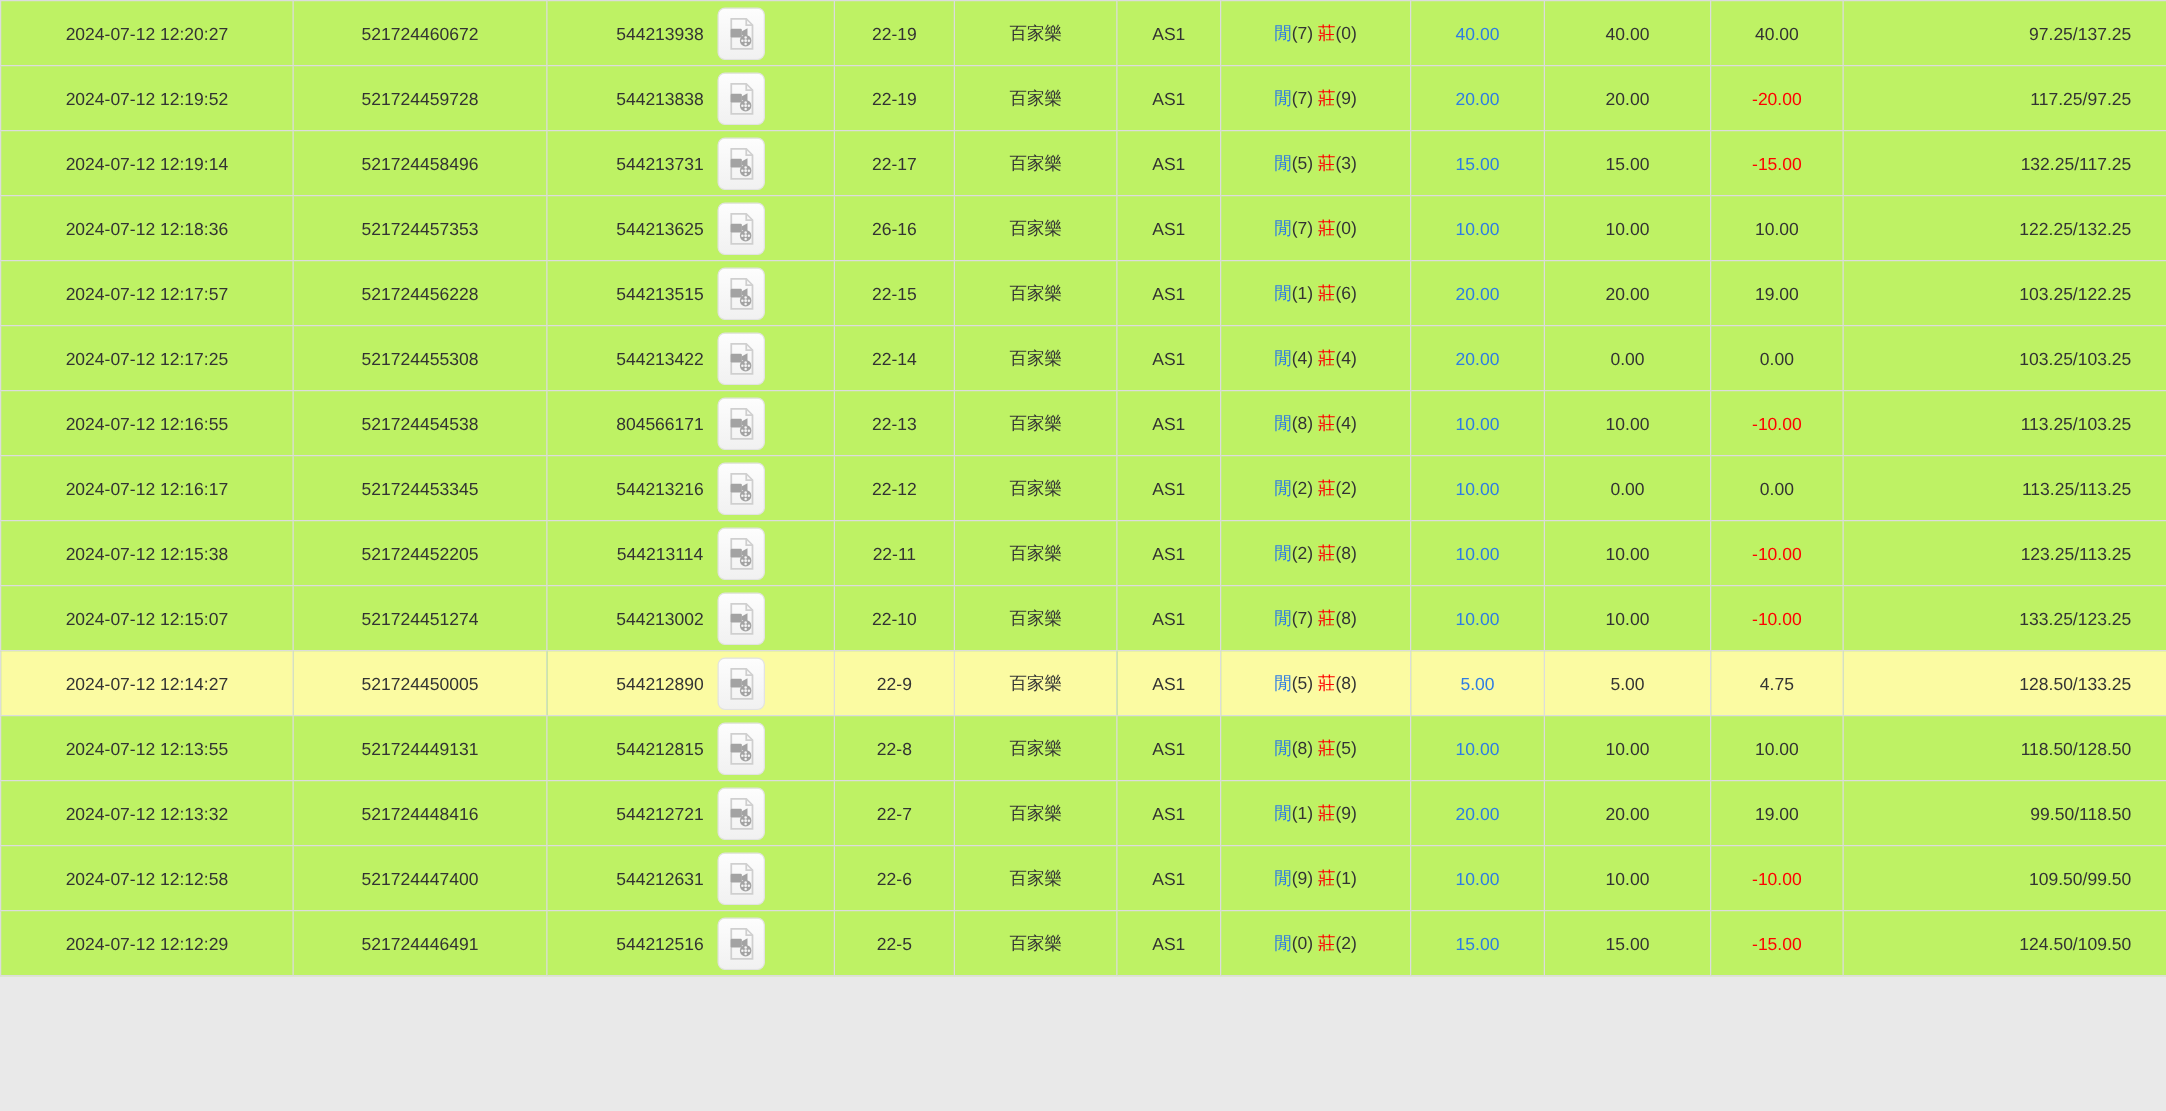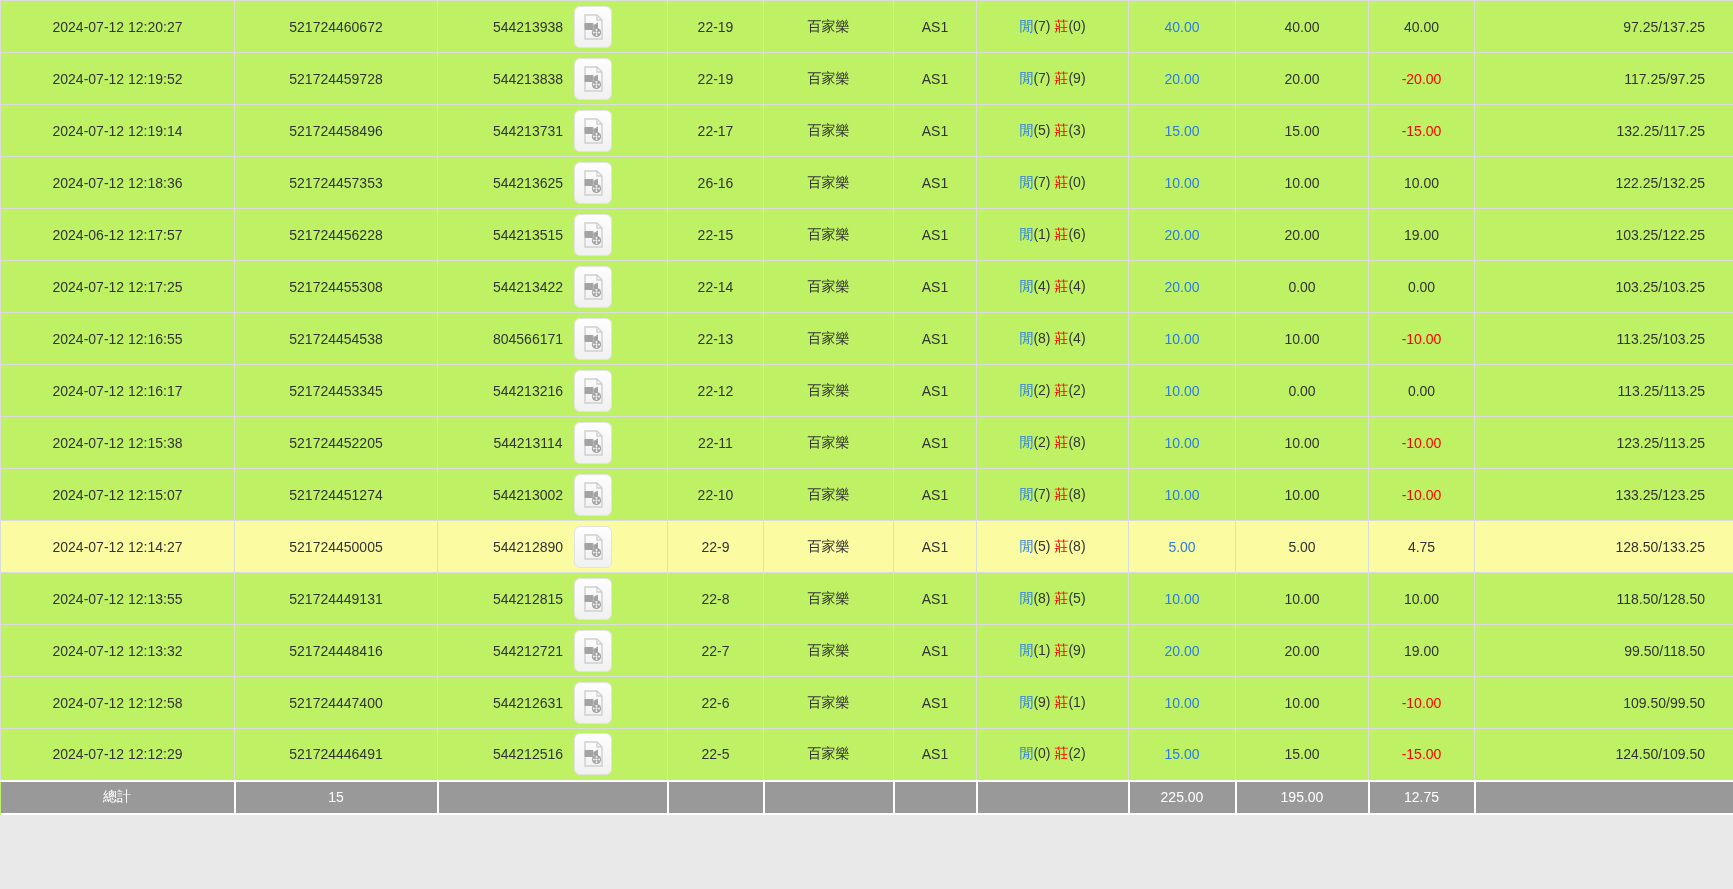--- a/index.html
+++ b/index.html
@@ -173,21 +173,21 @@
     <td class="result">
       <span class="blue">閒</span><span class="sc">(7)</span>
       <span class="red">莊</span><span class="sc">(0)</span>
     </td>
     <td><span class="blue">10.00</span></td>
     <td>10.00</td>
     <td class="win">10.00</td>
     <td class="balance">122.25/132.25</td>
   </tr>
       <tr class="data-row">
-    <td>2024-06-12 12:17:57</td>
+    <td>2024-07-12 12:17:57</td>
     <td>521724456228</td>
     <td class="game-cell">
       <span class="wrap">
         <span>544213515</span>
         <button class="video-btn" type="button">
           <svg width="24" height="26" viewBox="0 0 24 26">
             <path d="M4 1 h12 l5 5 v19 h-17 z" fill="none" stroke="#cfcfcf" stroke-width="1.4"></path>
             <path d="M16 1 v5 h5" fill="none" stroke="#cfcfcf" stroke-width="1.4"></path>
             <rect x="3.5" y="9" width="9" height="7" rx="1" fill="#a3a3a3"></rect>
             <polygon points="12.5,11 17,8.5 17,16.5 12.5,14" fill="#a3a3a3"></polygon>
@@ -548,27 +548,14 @@
       <span class="blue">閒</span><span class="sc">(0)</span>
       <span class="red">莊</span><span class="sc">(2)</span>
     </td>
     <td><span class="blue">15.00</span></td>
     <td>15.00</td>
     <td class="win neg">-15.00</td>
     <td class="balance">124.50/109.50</td>
   </tr>
     </tbody>
   <tbody>
-    <tr class="summary">
-      <td>總計</td>
-      <td>15</td>
-      <td></td>
-      <td></td>
-      <td></td>
-      <td></td>
-      <td></td>
-      <td>225.00</td>
-      <td>195.00</td>
-      <td>12.75</td>
-      <td></td>
-    </tr>
   </tbody>
 </table>
 
 </body></html>

